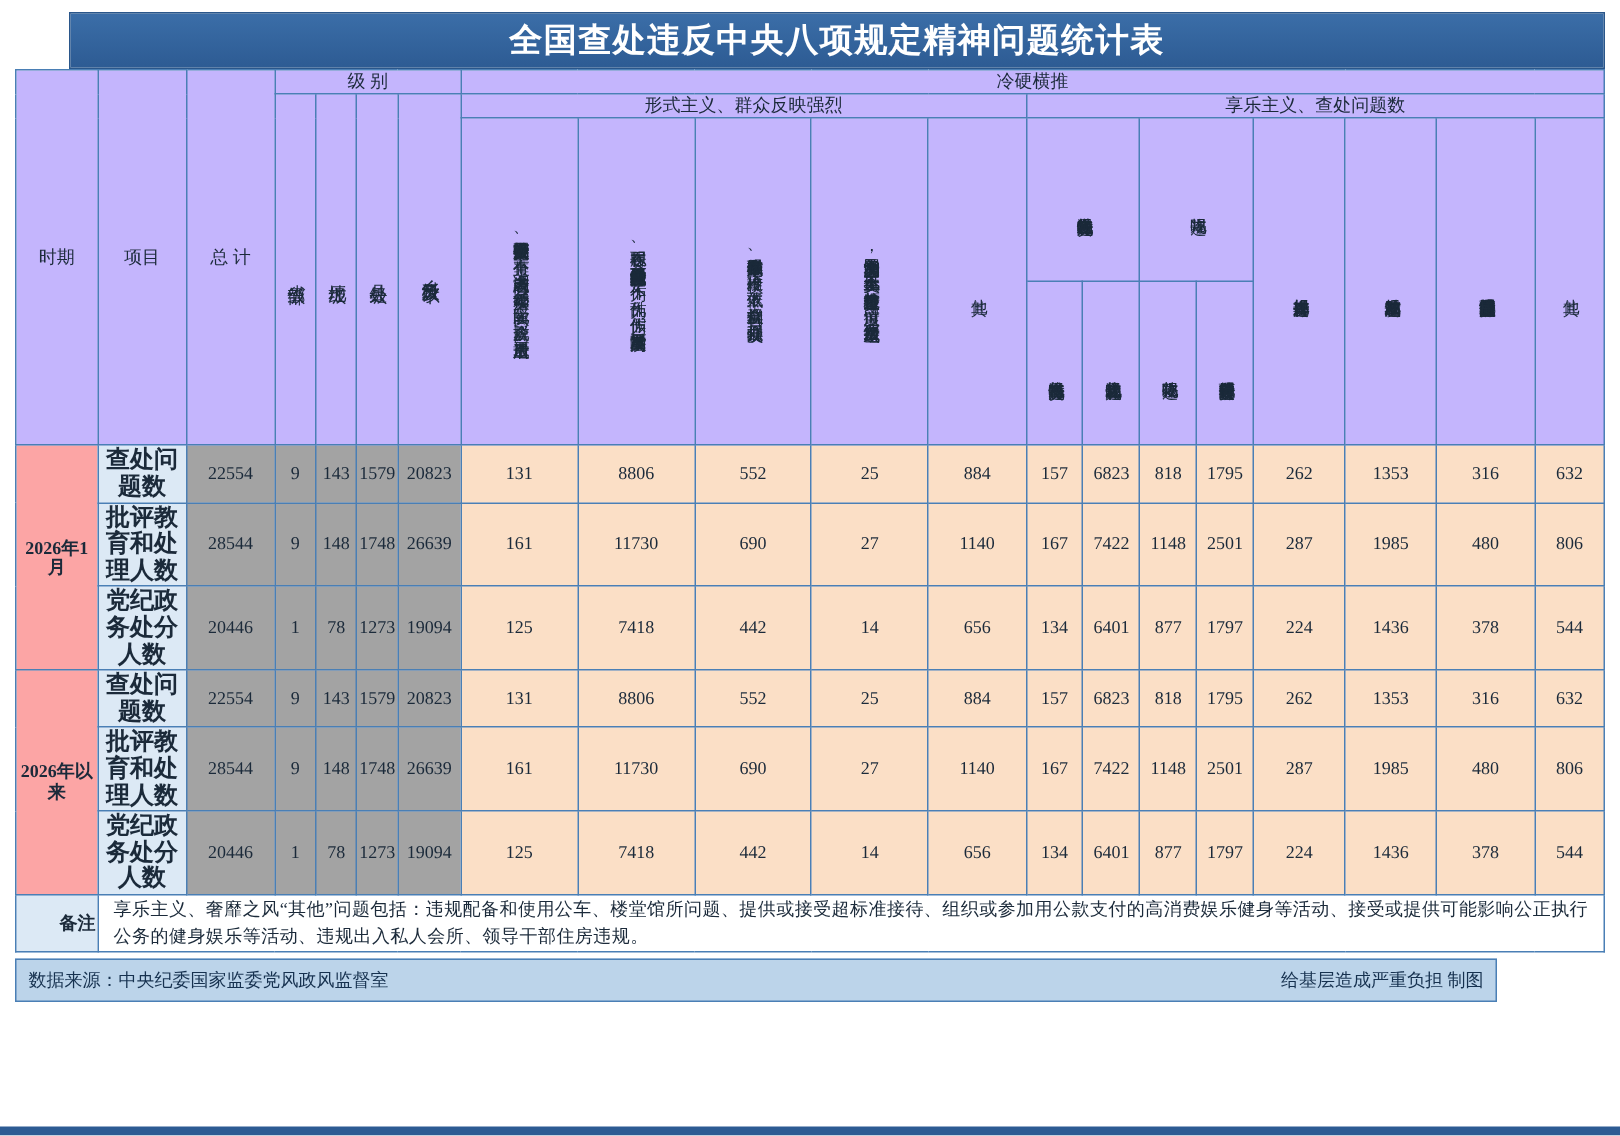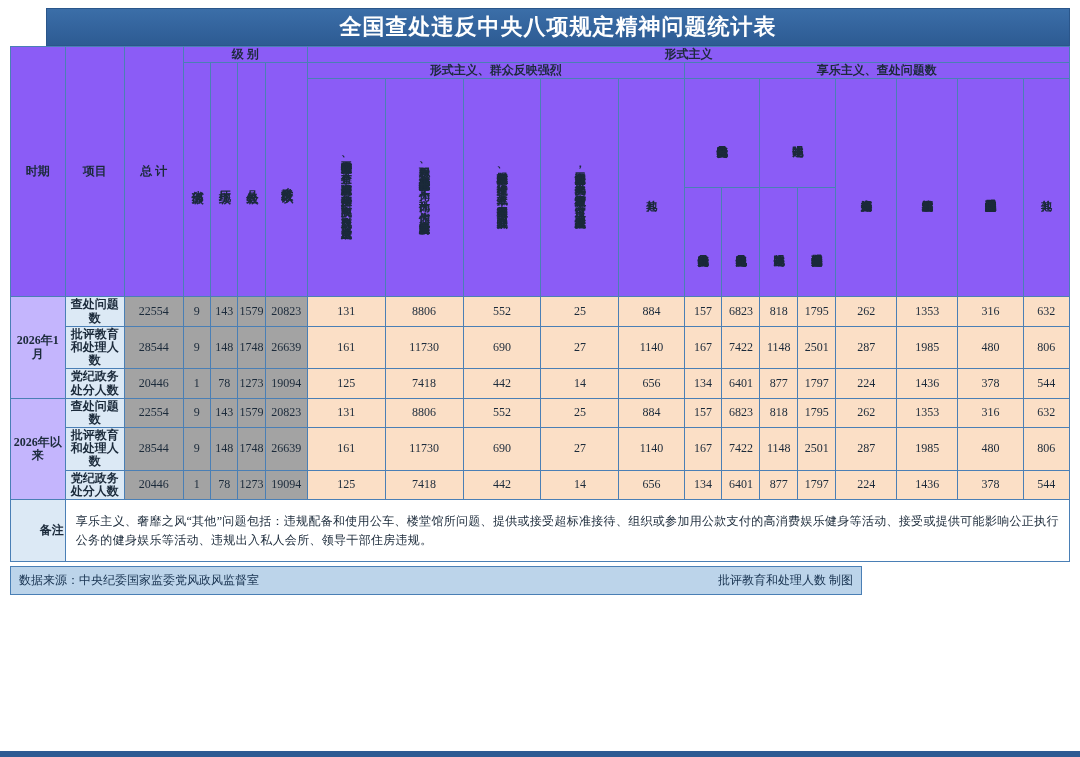--- a/index.html
+++ b/index.html
@@ -33,22 +33,22 @@
   td,th{
     border:1px solid #4a7fb5;
     text-align:center;
     vertical-align:middle;
     font-size:11px;
     color:#1b2a3a;
     padding:1px 1px;
     line-height:1.1;
   }
   .hdr{
-    background:#8b5cf6;
-    font-weight:bold;
+    background:#c4b5fd;
+    font-weight:normal;
     font-size:12px;
   }
   .vert{
     writing-mode:vertical-rl;
     text-orientation:upright;
     letter-spacing:1px;
     margin:0 auto;
     display:inline-block;
     line-height:1.15;
   }
@@ -58,43 +58,43 @@
     letter-spacing:0px;
     display:inline-block;
     line-height:1.15;
     font-size:11px;
   }
   .cellpeach{background:#fbdfc6;}
   .cellblue{background:#a3a3a3;}
   .rowlabel{
     background:#dce9f5;
     font-weight:bold;
-    font-size:12px;
+    font-size:16px;
     width:56px;
   }
   .periodlabel{
-    background:#c4b5fd;
+    background:#fca5a5;
     font-weight:bold;
     font-size:12px;
     width:52px;
   }
   .num{font-family:"Liberation Serif",serif;font-size:12px;}
   .note-label{
     background:#dce9f5;font-weight:bold;font-size:12px;text-align:right;
   }
   .note-text{
     background:#ffffff;
     text-align:left;
     font-size:12px;
     line-height:1.55;
-    padding:12px 10px;
+    padding:0 10px;
     letter-spacing:.3px;
   }
   .footer{
-    width:852px;
+    width:988px;
     margin-top:4px;
     display:flex;justify-content:space-between;
     font-size:12px;
     color:#16314f;
     background:#bcd4ea;
     padding:5px 8px;
     box-sizing:border-box;
     border:1px solid #4a7fb5;
   }
   .bottom-strip{
@@ -143,21 +143,21 @@
       <td class="hdr" rowspan="4">
         <span>项目</span>
       </td>
       <td class="hdr" rowspan="4">
         <span>总 计</span>
       </td>
       <td class="hdr" colspan="4">
         <span>级 别</span>
       </td>
       <td class="hdr" colspan="13">
-        <span>形式主义</span>
+        <span>冷硬横推</span>
       </td>
     </tr>
 
     <tr>
       <td class="hdr" rowspan="3">
         <span class="vert">省部级</span>
       </td>
       <td class="hdr" rowspan="3">
         <span class="vert">地厅级</span>
       </td>
@@ -367,17 +367,17 @@
 
     <tr>
       <td class="note-label"><span>备注</span></td>
       <td class="note-text" colspan="19">享乐主义、奢靡之风“其他”问题包括：违规配备和使用公车、楼堂馆所问题、提供或接受超标准接待、组织或参加用公款支付的高消费娱乐健身等活动、接受或提供可能影响公正执行公务的健身娱乐等活动、违规出入私人会所、领导干部住房违规。</td>
     </tr>
   </tbody>
     </table>
 
   <div class="footer">
     <span>数据来源：中央纪委国家监委党风政风监督室</span>
-    <span>批评教育和处理人数 制图</span>
+    <span>给基层造成严重负担 制图</span>
   </div>
 
   <div class="bottom-strip"></div>
 </div>
 
 </body></html>

